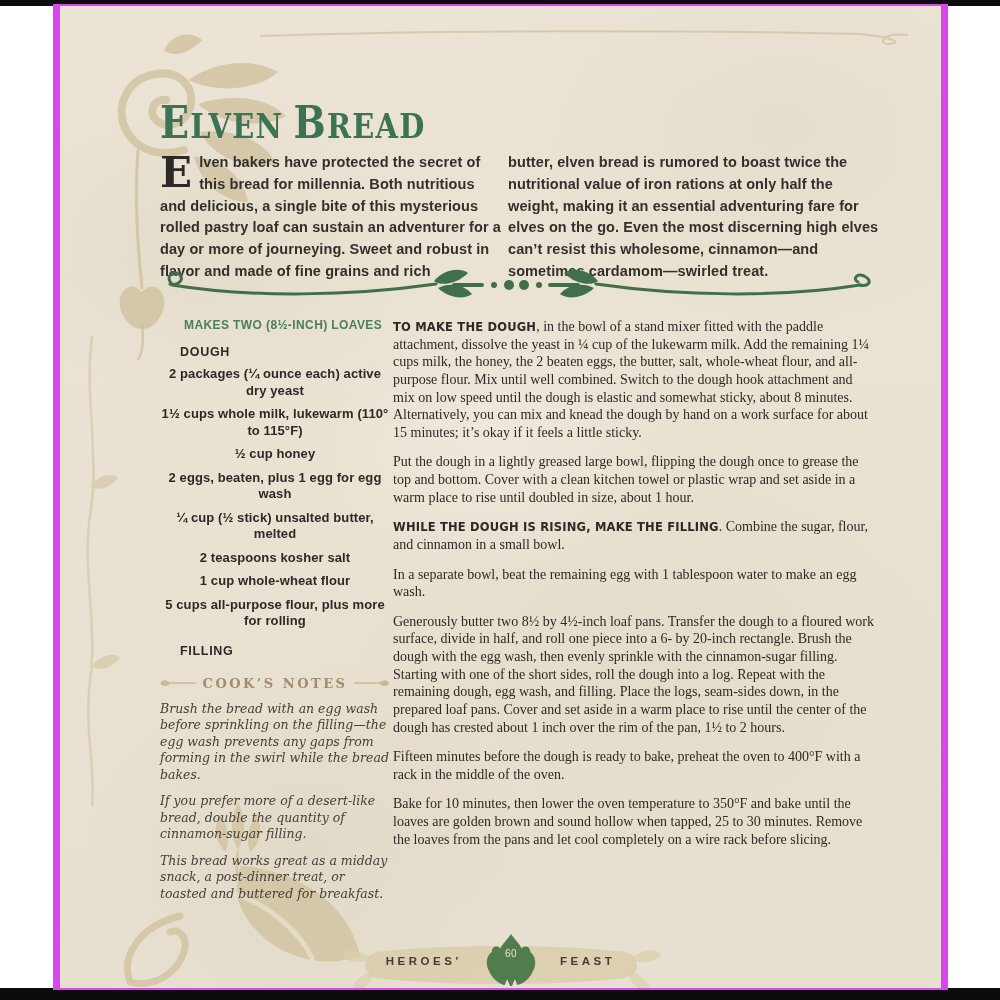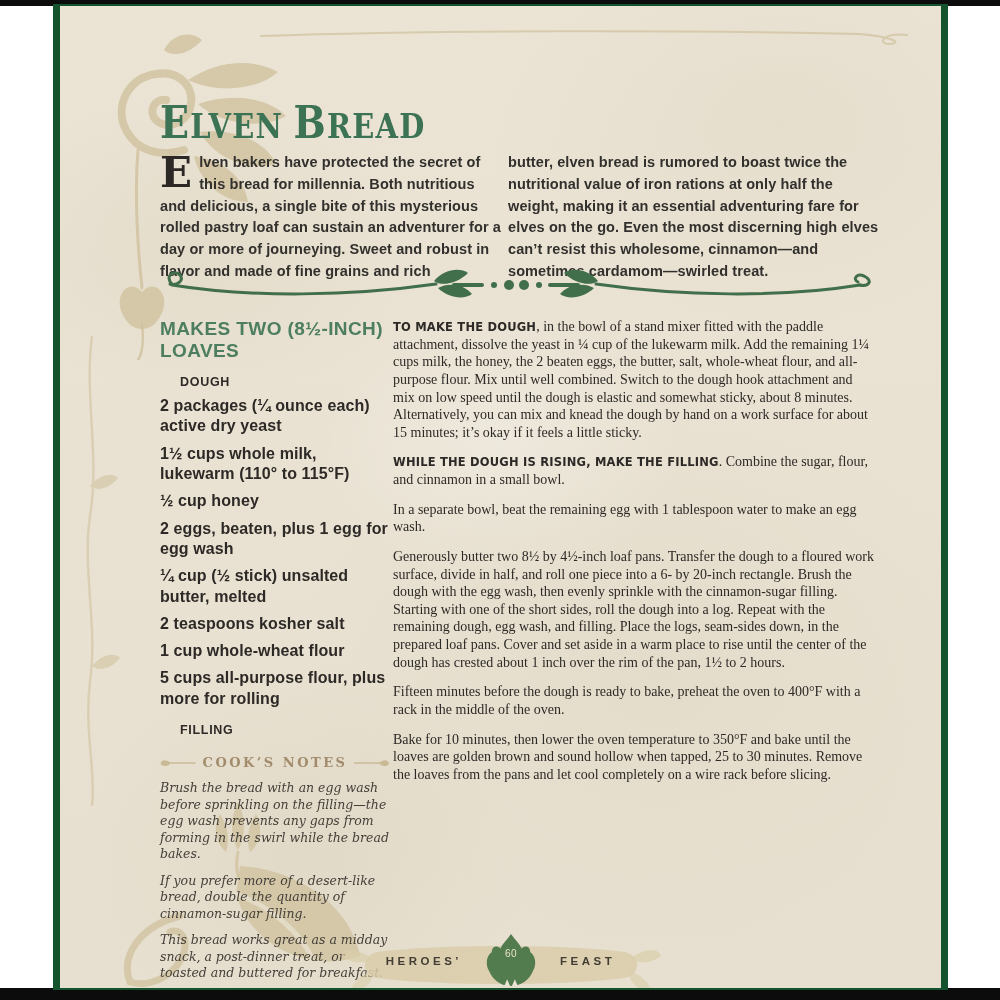--- a/index.html
+++ b/index.html
@@ -1,21 +1,21 @@
 <!DOCTYPE html>
 <html><head>
 <meta charset="utf-8">
 <style>
   * { margin:0; padding:0; box-sizing:border-box; }
   html,body { width:1000px; height:1000px; background:#ffffff; overflow:hidden;
     font-family:"Liberation Sans", sans-serif; }
   .bar { position:absolute; left:0; width:1000px; background:#0c0c0c; }
   .bar.top { top:0; height:6px; }
   .bar.bottom { top:988px; height:12px; }
-  .page { position:absolute; left:53px; top:4px; width:895px; height:986px; background:#14532d; }
+  .page { position:absolute; left:53px; top:4px; width:895px; height:986px; background:#d946ef; }
   .parchment { position:absolute; left:7px; top:2px; width:881px; height:982px;
     background:
       radial-gradient(ellipse 320px 220px at 16% 24%, rgba(204,191,164,.20), transparent 70%),
       radial-gradient(ellipse 420px 300px at 82% 12%, rgba(213,202,178,.22), transparent 70%),
       radial-gradient(ellipse 520px 420px at 68% 68%, rgba(206,194,167,.16), transparent 70%),
       radial-gradient(ellipse 320px 280px at 28% 86%, rgba(199,185,156,.18), transparent 70%),
       radial-gradient(ellipse 260px 200px at 50% 45%, rgba(255,255,255,.25), transparent 70%),
       linear-gradient(#ebe4d5, #e7e0d0);
     overflow:hidden; }
 
@@ -33,23 +33,23 @@
   .intro { position:absolute; top:146px; font-size:14.5px; line-height:1.5;
     color:#32302d; font-weight:600; font-family:"Liberation Sans", sans-serif;
     letter-spacing:.1px; }
   .intro.c1 { left:100px; width:344px; }
   .intro.c2 { left:448px; width:376px; }
   .dropcap { float:left; font-family:"DejaVu Serif", serif; font-weight:700;
     font-size:42px; line-height:.85; padding:3px 7px 0 0; color:#2c2825; }
 
   
   .sidebar { position:absolute; left:100px; top:312px; width:230px; color:#2d2926; }
-  .yield { font-weight:700; font-size:19px; letter-spacing:.4px; color:#4c7e5f; margin-bottom:13px; }
+  .yield { font-weight:700; font-size:12px; letter-spacing:.4px; color:#4c7e5f; margin-bottom:13px;margin-left:24px; }
   .sec-label { font-weight:700; font-size:12.5px; letter-spacing:.7px; margin:14px 0 7px;padding-left:20px; }
-  .ing { font-weight:700; font-size:16px; line-height:1.27; margin-bottom:7px; letter-spacing:.1px; }
+  .ing { font-weight:700; font-size:13px; line-height:1.27; margin-bottom:7px; letter-spacing:.1px;text-align:center; }
   .notes-head { display:flex; align-items:center; justify-content:center; gap:7px;
     margin:18px 0 10px;text-align:right; }
   .notes-head .t { font-family:"DejaVu Serif", serif; font-weight:700; font-size:13px;
     letter-spacing:2.5px; color:#a28c6c; white-space:nowrap; }
   .note { font-family:"DejaVu Serif", serif; font-style:italic; font-size:12.5px;
     line-height:1.32; color:#45403a; margin-bottom:10px; font-weight:500; }
 
   
   .main-col { position:absolute; left:333px; top:312px; width:482px;
     font-family:"Liberation Serif", serif; font-size:14px; line-height:1.26; color:#2d2926; }
@@ -180,20 +180,21 @@
       <div class="note">Brush the bread with an egg wash before sprinkling on the filling—the egg wash prevents any gaps from forming in the swirl while the bread bakes.</div>
           <div class="note">If you prefer more of a desert-like bread, double the quantity of cinnamon-sugar filling.</div>
           <div class="note">This bread works great as a midday snack, a post-dinner treat, or toasted and buttered for breakfast.</div>
         </div>
     </div>
 
     <div class="main-col">
 
         <p><b class="lead">TO MAKE THE DOUGH</b><span>, in the bowl of a stand mixer fitted with the paddle attachment, dissolve the yeast in ¼ cup of the lukewarm milk. Add the remaining 1¼ cups milk, the honey, the 2 beaten eggs, the butter, salt, whole-wheat flour, and all-purpose flour. Mix until well combined. Switch to the dough hook attachment and mix on low speed until the dough is elastic and somewhat sticky, about 8 minutes. Alternatively, you can mix and knead the dough by hand on a work surface for about 15 minutes; it’s okay if it feels a little sticky.</span></p>
 
+        <p><b class="lead"></b><span>Put the dough in a lightly greased large bowl, flipping the dough once to grease the top and bottom. Cover with a clean kitchen towel or plastic wrap and set aside in a warm place to rise until doubled in size, about 1 hour.</span></p>
 
         <p><b class="lead">WHILE THE DOUGH IS RISING, MAKE THE FILLING</b><span>. Combine the sugar, flour, and cinnamon in a small bowl.</span></p>
 
         <p><b class="lead"></b><span>In a separate bowl, beat the remaining egg with 1 tablespoon water to make an egg wash.</span></p>
 
         <p><b class="lead"></b><span>Generously butter two 8½ by 4½-inch loaf pans. Transfer the dough to a floured work surface, divide in half, and roll one piece into a 6- by 20-inch rectangle. Brush the dough with the egg wash, then evenly sprinkle with the cinnamon-sugar filling. Starting with one of the short sides, roll the dough into a log. Repeat with the remaining dough, egg wash, and filling. Place the logs, seam-sides down, in the prepared loaf pans. Cover and set aside in a warm place to rise until the center of the dough has crested about 1 inch over the rim of the pan, 1½ to 2 hours.</span></p>
 
         <p><b class="lead"></b><span>Fifteen minutes before the dough is ready to bake, preheat the oven to 400°F with a rack in the middle of the oven.</span></p>
 
         <p><b class="lead"></b><span>Bake for 10 minutes, then lower the oven temperature to 350°F and bake until the loaves are golden brown and sound hollow when tapped, 25 to 30 minutes. Remove the loaves from the pans and let cool completely on a wire rack before slicing.</span></p>

